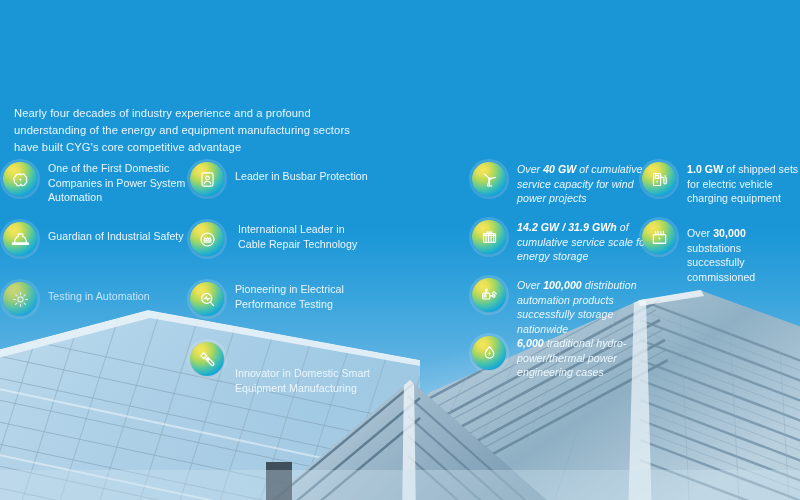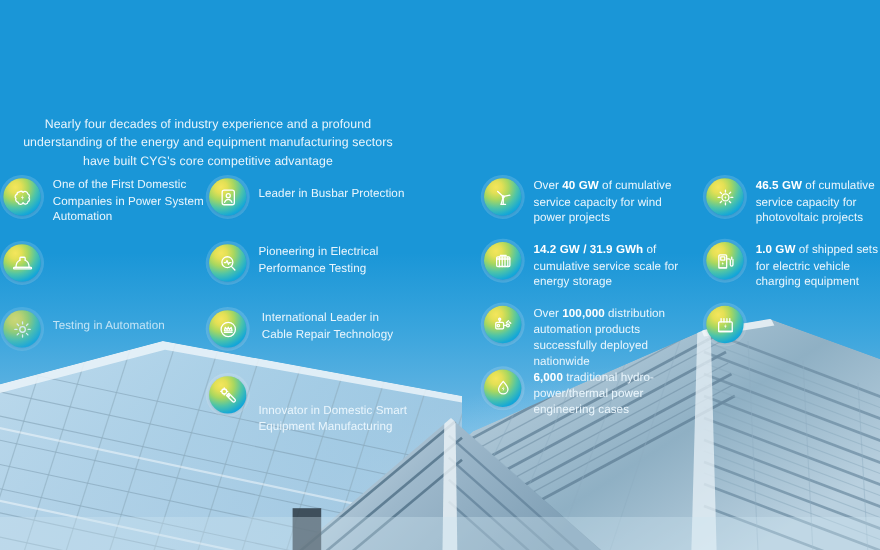--- a/index.html
+++ b/index.html
@@ -31,27 +31,26 @@
   #buildings { position:absolute; inset:0; }
   #buildings svg { display:block; width:800px; height:500px; }
 
   
   #content { position:absolute; inset:0; }
 
   #intro {
     position:absolute; left:14px; top:105px; width:350px;
     color:#e9f5fc; font-size:11.2px; line-height:17px;
     letter-spacing:.1px;
-    text-align:center;
   }
 
   .col { position:absolute; }
   #col1 { left:3px;   top:160px; width:185px; }
   #col2 { left:190px; top:160px; width:185px; }
-  #col3 { left:440px; top:160px; width:182px; }
+  #col3 { left:472px; top:160px; width:182px;font-style:italic; }
   #col4 { left:642px; top:160px; width:158px; }
 
   .item {
     position:relative;
     display:flex; align-items:flex-start;
     min-height:58px;
   }
   .item + .item { margin-top:0; }
 
   .badge {
@@ -268,20 +267,21 @@
 
     <div class="item r1">
       <span class="badge">
         <svg viewBox="0 0 24 24">
             <path d="M3 16.5h18"></path>
             <path d="M4.5 16.5c0-4.2 2-7.2 4.3-8.2M19.5 16.5c0-4.2-2-7.2-4.3-8.2"></path>
             <path d="M9 8.3V5.9a1 1 0 0 1 1-1h4a1 1 0 0 1 1 1v2.4"></path>
             <path d="M2.6 16.5h18.8a.6.6 0 0 1 0 1.8H2.6a.6.6 0 0 1 0-1.8z"></path>
           </svg>
       </span>
+      <span class="txt">Guardian of Industrial Safety</span>
     </div>
 
 
     <div class="item r3">
       <span class="badge">
         <svg viewBox="0 0 24 24">
             <circle cx="12" cy="12" r="3.2"></circle>
             <path d="M12 3.2v2.4M12 18.4v2.4M3.2 12h2.4M18.4 12h2.4M5.8 5.8l1.7 1.7M16.5 16.5l1.7 1.7M18.2 5.8l-1.7 1.7M7.5 16.5l-1.7 1.7"></path>
           </svg>
       </span>
@@ -295,40 +295,40 @@
       <span class="badge">
         <svg viewBox="0 0 24 24">
             <rect x="5" y="3.6" width="14" height="16.8" rx="2.4"></rect>
             <circle cx="12" cy="10" r="2.3"></circle>
             <path d="M7.8 17.6c.7-2.4 2.3-3.5 4.2-3.5s3.5 1.1 4.2 3.5"></path>
           </svg>
       </span>
       <span class="txt">Leader in Busbar Protection</span>
     </div>
 
+    <div class="item r1">
+      <span class="badge">
+        <svg viewBox="0 0 24 24">
+            <circle cx="12" cy="12" r="8.2"></circle>
+            <path d="M7.6 13.6l1-4 2.1 2.4L12 9.4l1.3 2.6 2.1-2.4 1 4z"></path>
+            <path d="M7.6 15.4h8.8"></path>
+          </svg>
+      </span>
+      <span class="txt">International Leader in Cable Repair Technology</span>
+    </div>
+
     <div class="item r2">
       <span class="badge">
         <svg viewBox="0 0 24 24">
             <circle cx="11" cy="10.6" r="6.3"></circle>
             <path d="M15.6 15.4l4 4.2"></path>
             <path d="M7.6 11l1.8 0 1.2-2.4 1.6 4.4 1.2-2h1.8"></path>
           </svg>
       </span>
       <span class="txt">Pioneering in Electrical Performance Testing</span>
-    </div>
-
-    <div class="item r1">
-      <span class="badge">
-        <svg viewBox="0 0 24 24">
-            <circle cx="12" cy="12" r="8.2"></circle>
-            <path d="M7.6 13.6l1-4 2.1 2.4L12 9.4l1.3 2.6 2.1-2.4 1 4z"></path>
-            <path d="M7.6 15.4h8.8"></path>
-          </svg>
-      </span>
-      <span class="txt">International Leader in Cable Repair Technology</span>
     </div>
 
     <div class="item r3">
       <span class="badge">
         <svg viewBox="0 0 24 24">
             <circle cx="7.4" cy="7.4" r="2.8"></circle>
             <path d="M7.4 3.4v1M7.4 10.4v1M3.4 7.4h1M10.4 7.4h1"></path>
             <path d="M12.6 9.4l7 7a1.8 1.8 0 0 1-2.6 2.6l-7-7z"></path>
             <circle cx="12.4" cy="12.2" r="1"></circle>
           </svg>
@@ -368,46 +368,36 @@
         <svg viewBox="0 0 24 24">
             <rect x="3.4" y="9" width="9" height="7.4" rx="1.2"></rect>
             <path d="M7.9 9V6.4"></path>
             <circle cx="7.9" cy="5.2" r="1.2"></circle>
             <path d="M12.4 12.4h3.2"></path>
             <circle cx="17.4" cy="12.4" r="1.6"></circle>
             <path d="M15.6 9.4l2.4-2.4M19 8.6l1.6 1.4"></path>
             <circle cx="6.4" cy="12.6" r="1.4"></circle>
           </svg>
       </span>
-      <span class="txt"><span>Over </span><b>100,000</b><span> distribution automation products successfully deployed nationwide</span></span>
+      <span class="txt"><span>Over </span><b>100,000</b><span> distribution automation products successfully storage nationwide</span></span>
     </div>
 
     <div class="item r3">
       <span class="badge">
         <svg viewBox="0 0 24 24">
             <path d="M12 3.4c3.4 3.8 5.4 6.4 5.4 9A5.4 5.4 0 0 1 6.6 12.4c0-2.6 2-5.2 5.4-9z"></path>
             <path class="fillw" d="M12.7 8.9l-2.3 3.3h1.6l-.7 2.6 2.3-3.3h-1.6z"></path>
           </svg>
       </span>
       <span class="txt"><span></span><b>6,000</b><span> traditional hydro-power/thermal power engineering cases</span></span>
     </div>
   </div>
 
   <div class="col" id="col4">
 
-    <div class="item r0">
-      <span class="badge">
-        <svg viewBox="0 0 24 24">
-            <circle cx="12" cy="12" r="4"></circle>
-            <path d="M12 3.6v2.2M12 18.2v2.2M3.6 12h2.2M18.2 12h2.2M6 6l1.6 1.6M16.4 16.4L18 18M18 6l-1.6 1.6M7.6 16.4L6 18"></path>
-            <path class="fillw" d="M12.5 9.9l-1.8 2.6h1.2l-.5 2 1.8-2.6h-1.2z"></path>
-          </svg>
-      </span>
-      <span class="txt"><span></span><b>46.5 GW</b><span> of cumulative service capacity for photovoltaic projects</span></span>
-    </div>
 
     <div class="item r1">
       <span class="badge">
         <svg viewBox="0 0 24 24">
             <rect x="4.4" y="4.6" width="9" height="15" rx="1.4"></rect>
             <rect x="6.6" y="7" width="4.6" height="3.6"></rect>
             <path d="M4.4 19.6h9"></path>
             <path d="M13.4 9.2h2.6a1.6 1.6 0 0 1 1.6 1.6v5.2a1.5 1.5 0 0 0 3 0v-6"></path>
             <path d="M19.2 7.2v2.4"></path>
             <path class="fillw" d="M9.4 12.4l-1.8 2.8h1.3l-.6 2.1 1.9-2.9H8.9z"></path>
@@ -418,17 +408,18 @@
 
     <div class="item r2">
       <span class="badge">
         <svg viewBox="0 0 24 24">
             <rect x="4.2" y="8.4" width="15.6" height="11" rx="1.2"></rect>
             <path d="M7 8.4V4.6M10.3 8.4V4.6M13.7 8.4V4.6M17 8.4V4.6"></path>
             <path class="fillw" d="M12.6 10.4l-2.2 3.2h1.5l-.7 2.6 2.3-3.3h-1.6z"></path>
             <path d="M4.2 19.4h15.6"></path>
           </svg>
       </span>
+      <span class="txt"><span>Over </span><b>30,000</b><span> substations successfully commissioned</span></span>
     </div>
 
   </div>
 
 </div>
 
 </body></html>

